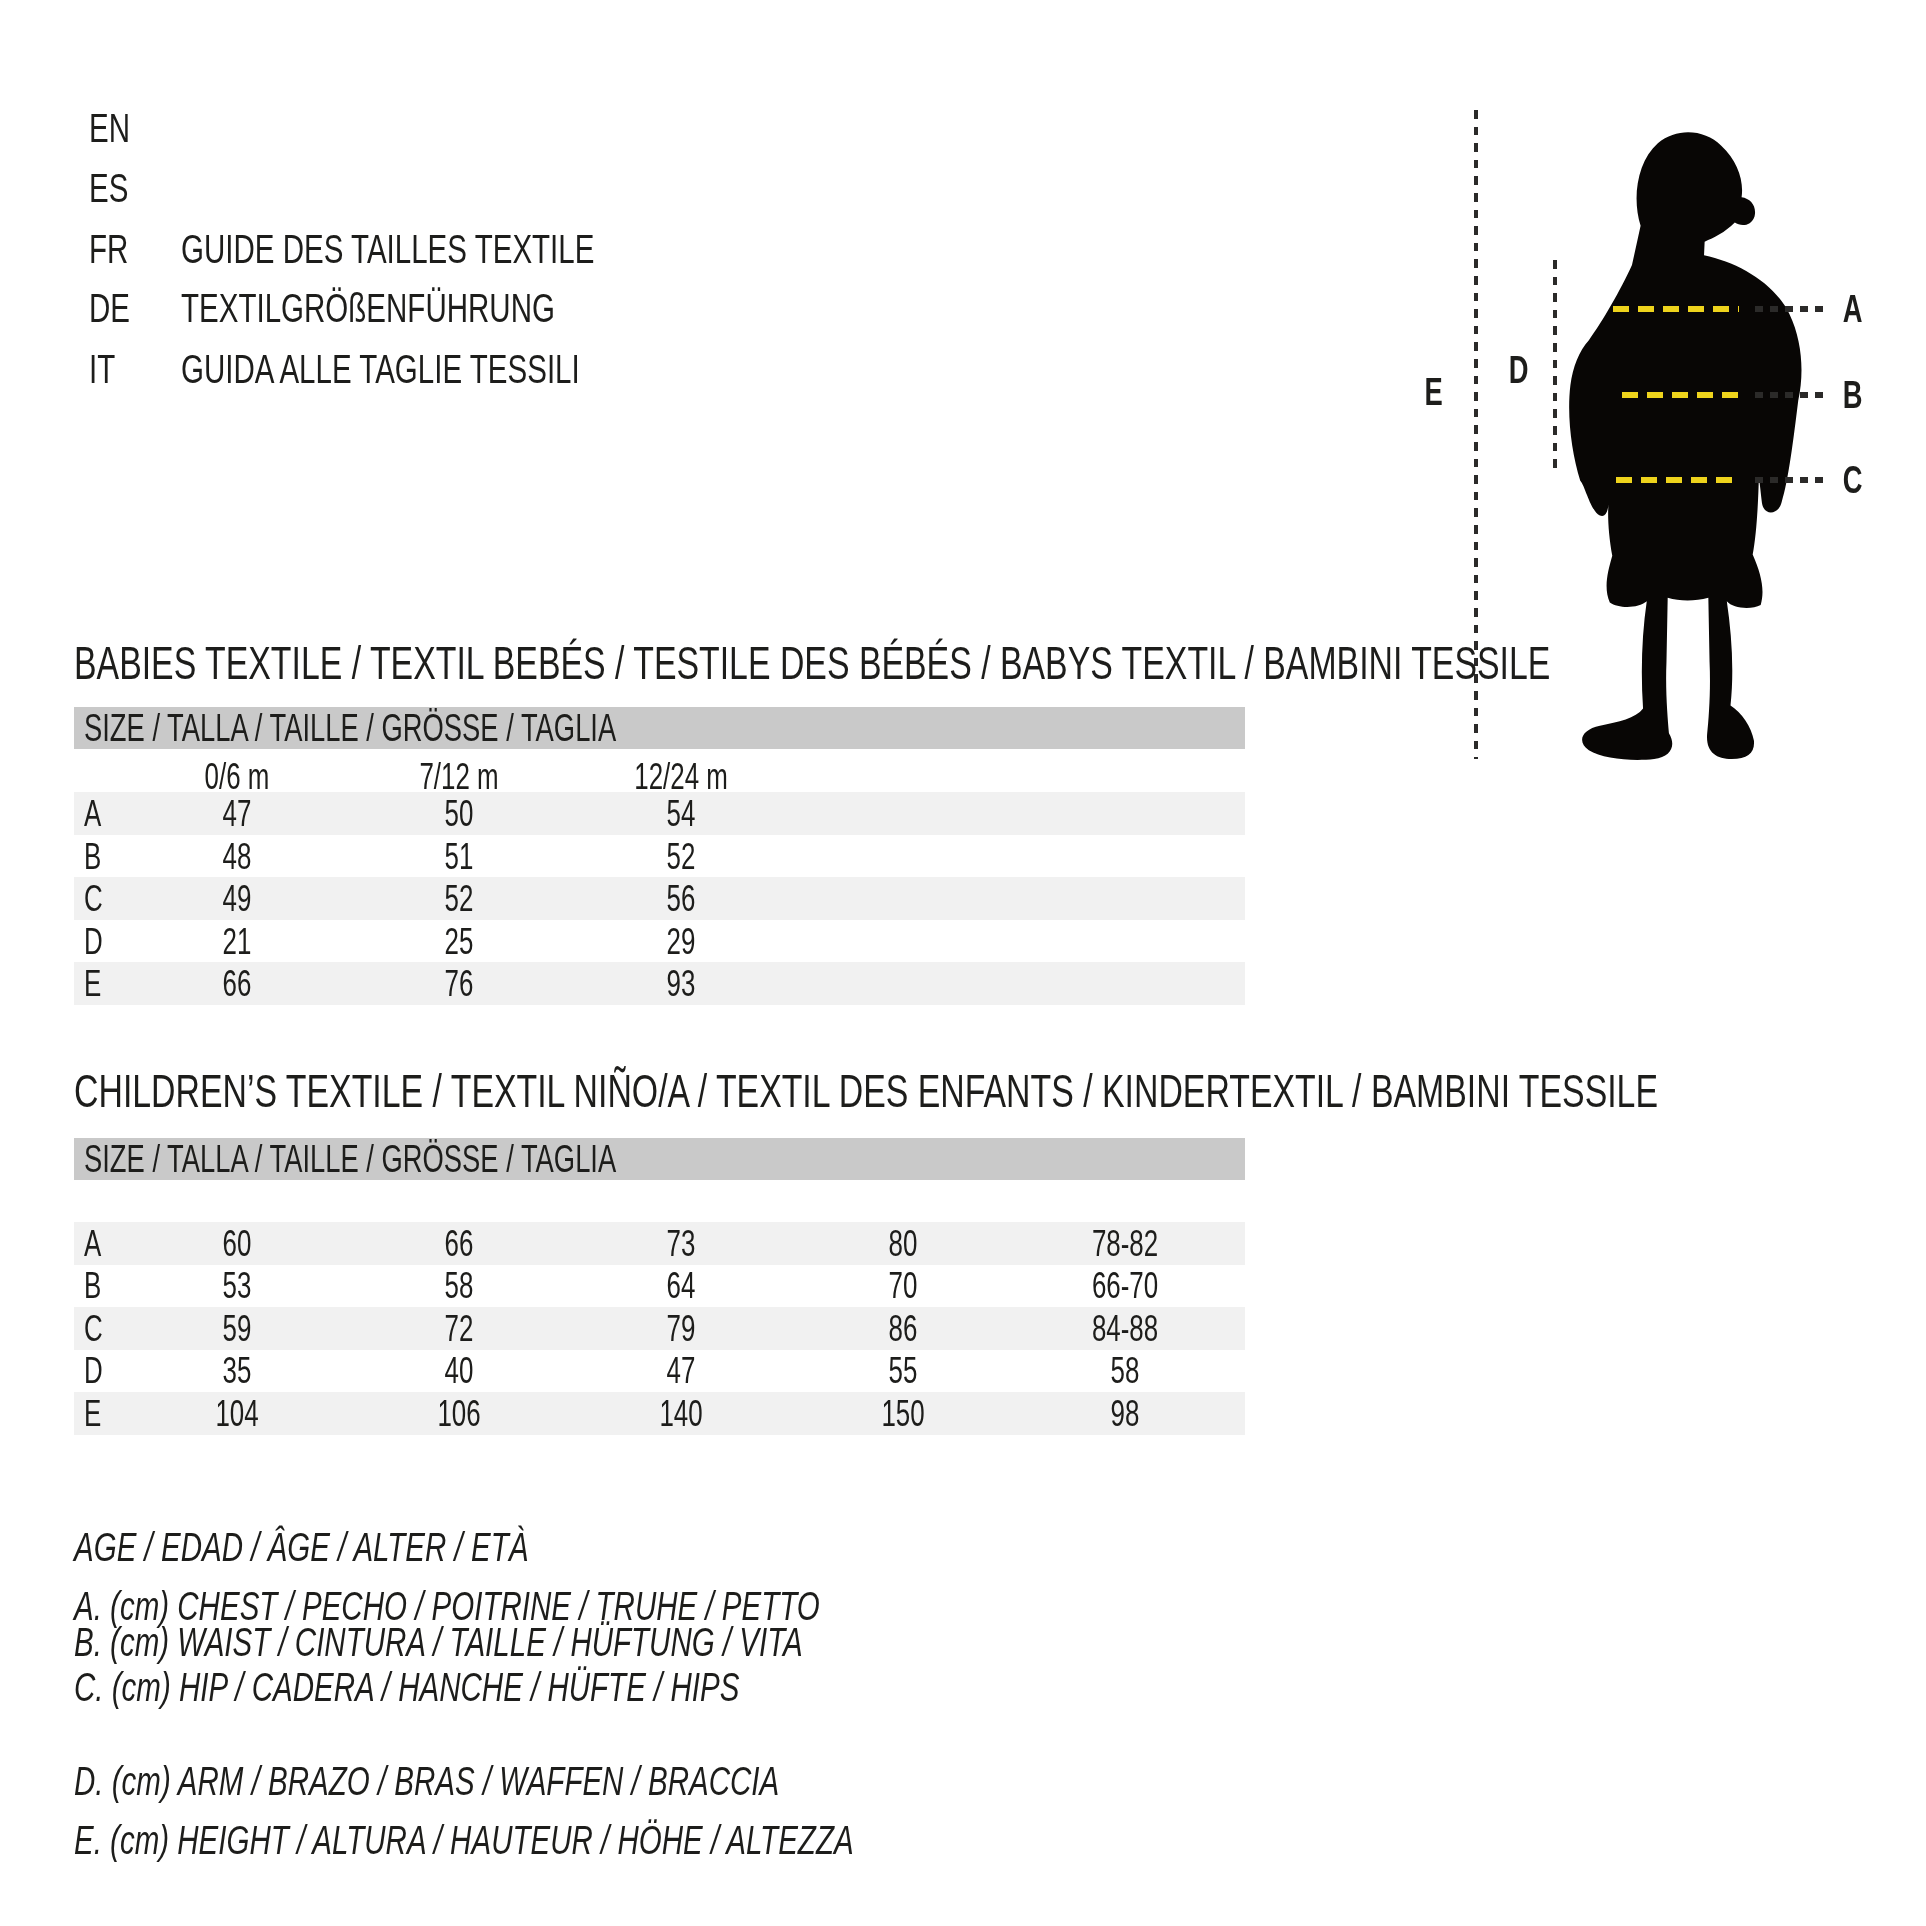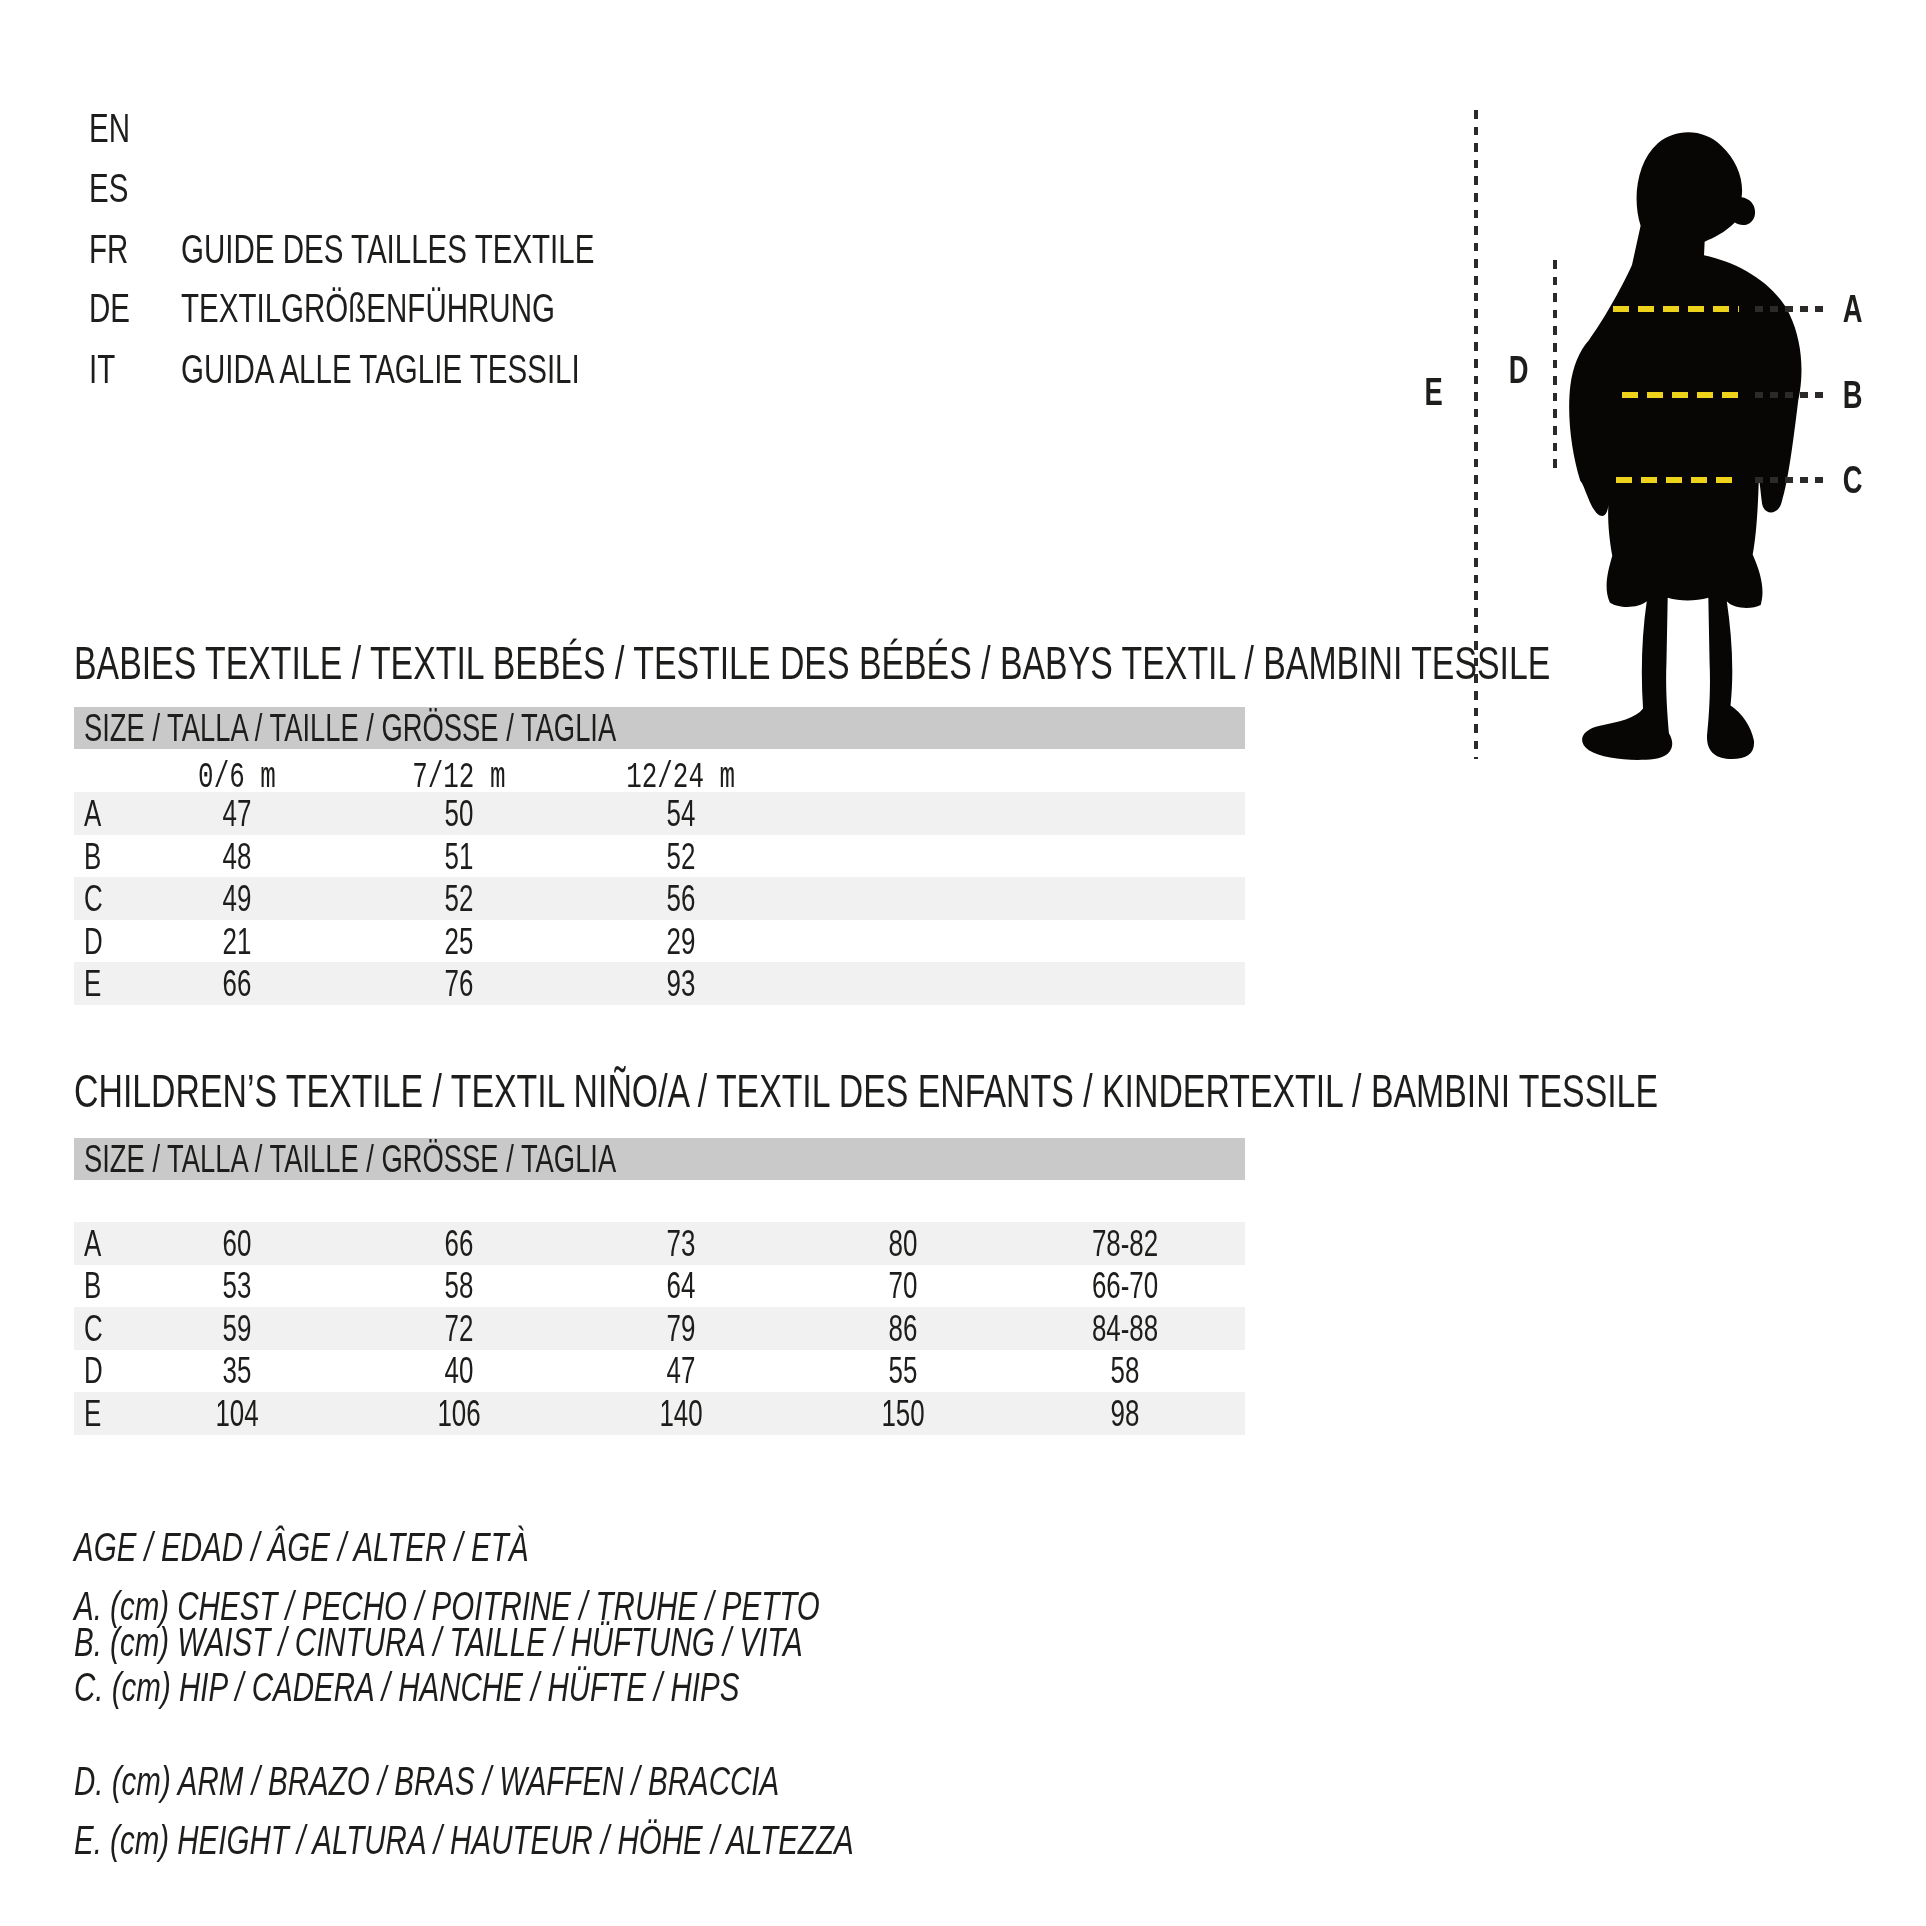--- a/index.html
+++ b/index.html
@@ -13,21 +13,21 @@
   .cond{display:inline-block;transform:scaleX(0.72);transform-origin:0 50%;white-space:nowrap;}
   .condc{display:inline-block;transform:scaleX(0.72);transform-origin:50% 50%;white-space:nowrap;}
 
   .lang-line{position:absolute;left:89px;height:44px;display:flex;align-items:flex-end;font-size:41px;}
   .lang-code{width:92px;}
   .section-heading{position:absolute;left:74px;height:49px;display:flex;align-items:center;font-size:47px;}
 
   .band{position:absolute;left:74px;width:1171px;height:42px;background:#c9c9c9;
         display:flex;align-items:center;padding-left:10px;box-sizing:border-box;font-size:38px;}
   .trow{position:absolute;left:74px;width:1171px;height:43px;display:flex;align-items:center;font-size:36px;}
-  .trow.head{height:56px;font-family:Liberation Mono, monospace;}
+  .trow.head{height:56px;}
   .trow .rl{width:52px;padding-left:10px;box-sizing:border-box;}
   .trow .cell{width:222px;text-align:center;}
   .shade{background:#f1f1f1;}
 
   .legend-line{position:absolute;left:74px;height:44px;display:flex;align-items:center;font-size:41px;font-style:italic;}
 
   .vdash{position:absolute;width:4.3px;
          background:repeating-linear-gradient(to bottom,#2b2a29 0 8.6px,transparent 8.6px 16.6px);}
   .ydash{position:absolute;height:6.2px;
          background:repeating-linear-gradient(to right,#eed31c 0 16px,transparent 16px 25px);}

